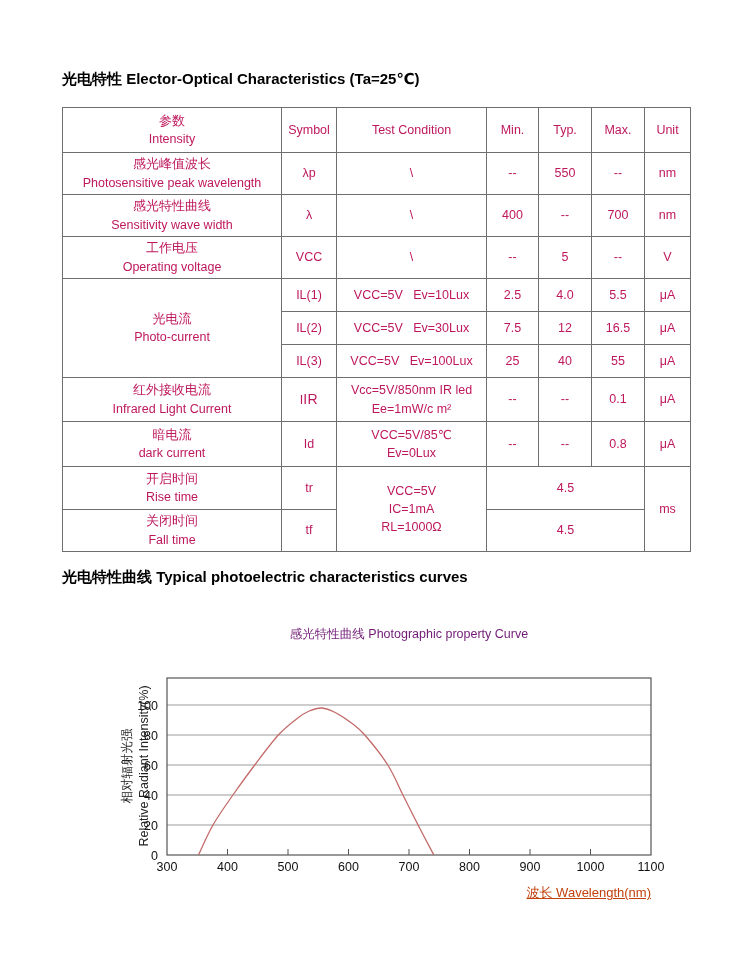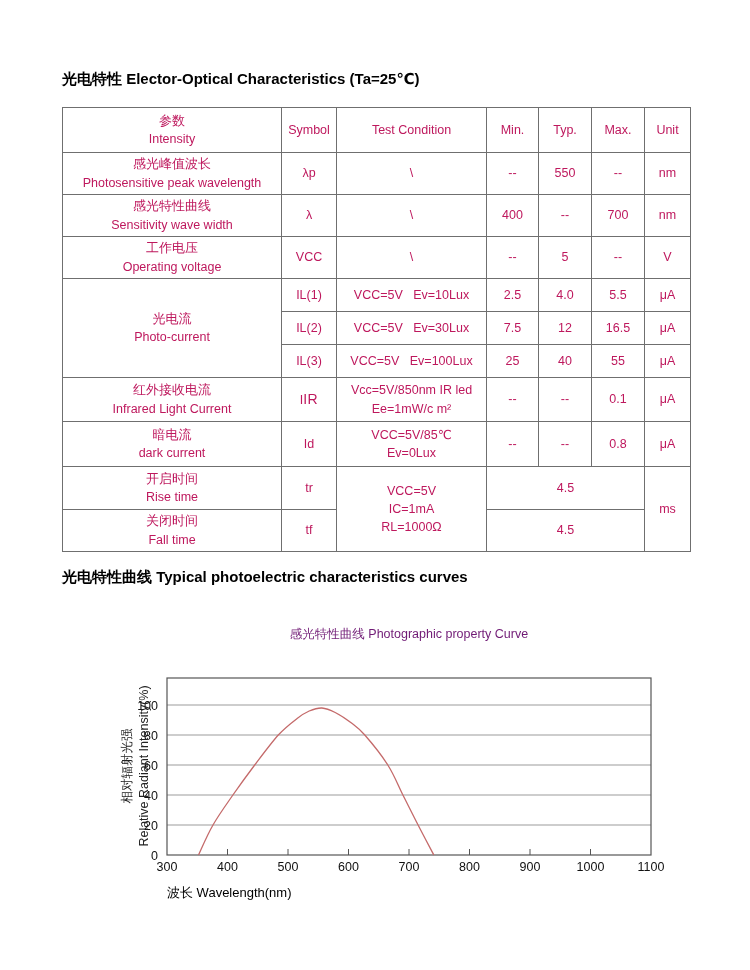--- a/index.html
+++ b/index.html
@@ -44,21 +44,21 @@
   }
   #chart-svg{position:absolute;left:100px;top:660px;font-family:"Liberation Sans","DejaVu Sans",sans-serif;}
   .y-axis-label{
     position:absolute;left:136px;top:766px;
     transform:translate(-50%,-50%) rotate(-90deg);
     font-size:12.5px;line-height:1.35;color:#222;
     text-align:center;white-space:nowrap;
   }
   .x-axis-label{
     position:absolute;left:167px;top:884px;width:484px;
-    text-align:left;font-size:13px;color:#000000;white-space:nowrap;
+    text-align:right;font-size:13px;color:#c2410c;white-space:nowrap;text-decoration:underline;
   }
 </style>
 </head>
 <body>
 
 <div class="page">
 
   <h2 class="sec-title" id="sec1-title">光电特性 Elector-Optical Characteristics (Ta=25℃)</h2>
 
   <table class="eo">

